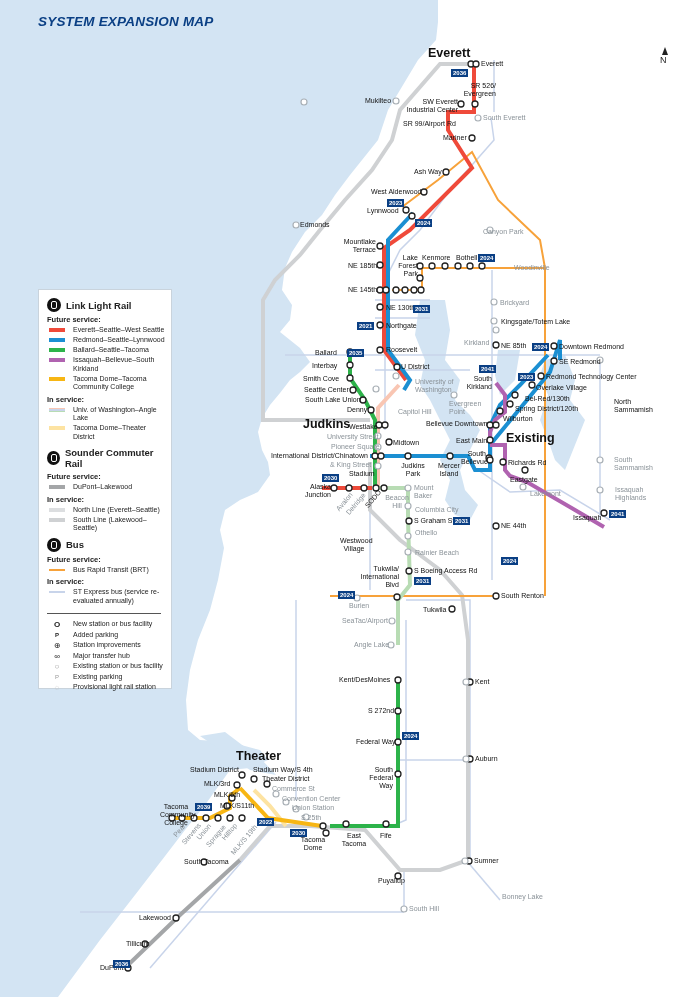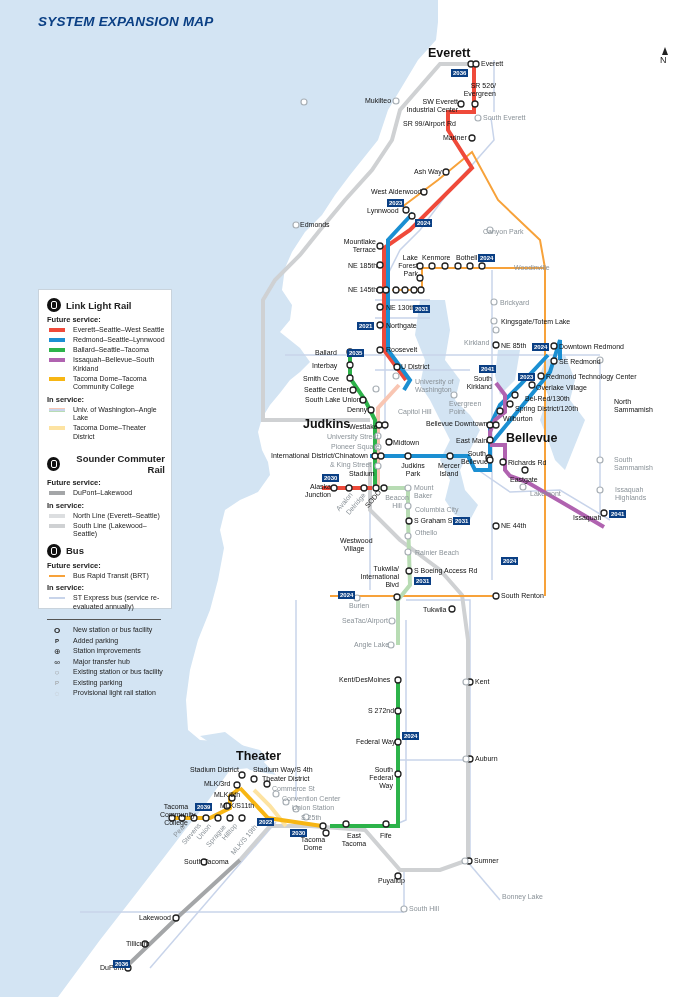--- a/index.html
+++ b/index.html
@@ -1,20 +1,20 @@
 <!DOCTYPE html>
 <html><head>
 <meta charset="utf-8">
 <style>
   html,body{margin:0;padding:0;background:#ffffff;}
   body{width:676px;height:997px;position:relative;overflow:hidden;font-family:"Liberation Sans","DejaVu Sans",sans-serif;}
   #map{position:absolute;left:0;top:0;width:676px;height:997px;}
   .title{position:absolute;left:38px;top:14px;font-size:13.5px;font-weight:bold;font-style:italic;color:#0a3f84;letter-spacing:0.2px;}
   .north{position:absolute;left:660px;top:46px;font-size:9px;color:#222;text-align:center;line-height:9px;}
-  .legend{position:absolute;left:38px;top:289px;width:134px;height:320px;background:#ffffff;border:1px solid #c9d3dc;box-sizing:border-box;padding:6px 6px 0 8px;font-size:7px;color:#222;}
+  .legend{position:absolute;left:38px;top:289px;width:134px;height:400px;background:#ffffff;border:1px solid #c9d3dc;box-sizing:border-box;padding:6px 6px 0 8px;font-size:7px;color:#222;}
   .lg-head{display:flex;align-items:center;font-weight:bold;font-size:9.5px;margin:2px 0 3px 0;}
   .lg-badge{width:14px;height:14px;border-radius:50%;background:#111;margin-right:5px;display:inline-block;position:relative;}
   .lg-badge::after{content:"";position:absolute;left:4px;top:3px;width:6px;height:8px;border:1px solid #fff;border-radius:2px;box-sizing:border-box;}
   .lg-sub{font-weight:bold;font-size:7.5px;margin:3px 0 2px 0;}
   .lg-row{display:flex;align-items:flex-start;margin:1.5px 0;line-height:8.5px;}
   .sw{width:16px;height:4px;margin:2px 8px 0 2px;flex:none;}
   .lg-hr{border-top:1.5px solid #555;margin:8px 4px 6px 0;}
   .sym{width:16px;margin:0 8px 0 2px;text-align:center;flex:none;font-size:8px;line-height:9px;}
   .lbl{position:absolute;font-size:7px;color:#111;white-space:nowrap;line-height:8px;}
   .lbl.g{color:#8a9298;}
@@ -221,21 +221,21 @@
   </g>
 
   <path d="M665 47 L662 55 L668 55 Z" fill="#222"></path>
 </svg>
 
 <div class="title">SYSTEM EXPANSION MAP</div>
 <div class="north"><span style="position:relative;top:10px;">N</span></div>
 
 <div class="lbl city" style="left:428px;top:47px;">Everett</div>
 <div class="lbl city" style="left:303px;top:418px;">Judkins</div>
-<div class="lbl city" style="left:506px;top:432px;">Bellevue</div>
+<div class="lbl city" style="left:506px;top:432px;">Existing</div>
 <div class="lbl city" style="left:236px;top:750px;">Theater</div>
 
 <div class="lbl" style="left:481px;top:60px;">Everett</div>
 <div class="lbl r" style="left:446px;top:82px;width:50px;white-space:normal;">SR 526/ Evergreen</div>
 <div class="lbl r" style="left:400px;top:98px;width:58px;white-space:normal;">SW Everett Industrial Center</div>
 <div class="lbl" style="left:365px;top:97px;">Mukilteo</div>
 <div class="lbl g" style="left:483px;top:114px;">South Everett</div>
 <div class="lbl" style="left:403px;top:120px;">SR 99/Airport Rd</div>
 <div class="lbl" style="left:443px;top:134px;">Mariner</div>
 <div class="lbl" style="left:414px;top:168px;">Ash Way</div>
@@ -399,21 +399,21 @@
   <div class="lg-sub">In service:</div>
   <div class="lg-row">
       <span class="sw" style="background:linear-gradient(#f9c6b3 33%,#c8d4ea 33% 66%,#b8dcb4 66%)"></span>
       <span>Univ. of Washington–Angle Lake</span>
     </div>
   <div class="lg-row">
       <span class="sw" style="background:#fde3a2"></span>
       <span>Tacoma Dome–Theater District</span>
     </div>
 
-  <div class="lg-head" style="margin-top:12px;text-align:right;">
+  <div class="lg-head" style="margin-top:6px;">
     <span class="lg-badge"></span>
     <span>Sounder Commuter Rail</span>
   </div>
   <div class="lg-sub">Future service:</div>
   <div class="lg-row">
       <span class="sw" style="background:#a4a6a8"></span>
       <span>DuPont–Lakewood</span>
     </div>
   <div class="lg-sub">In service:</div>
   <div class="lg-row">

